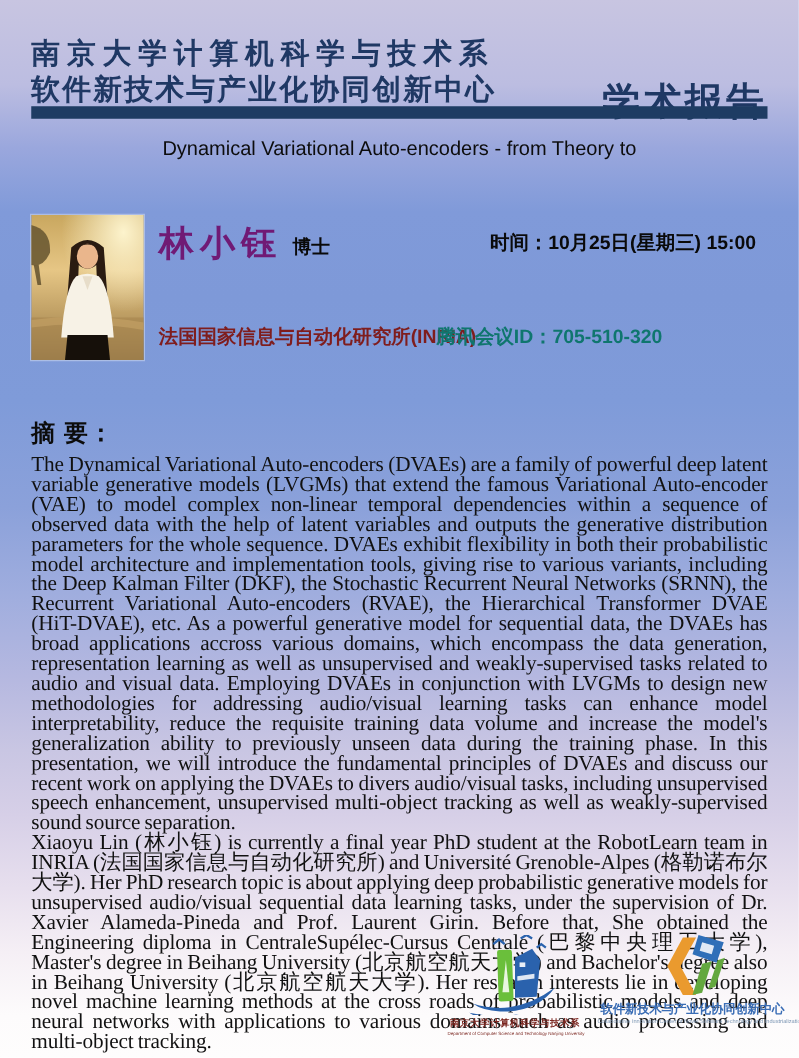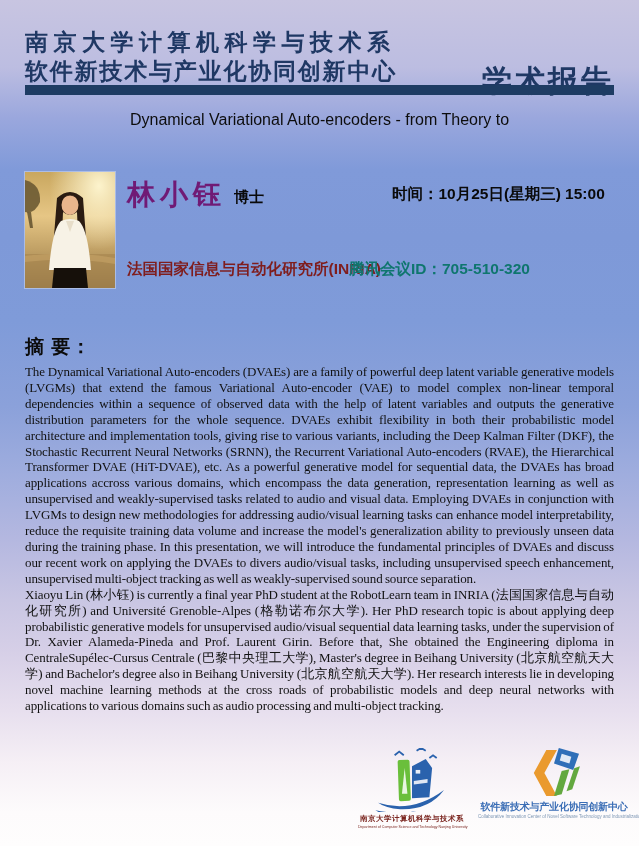--- a/index.html
+++ b/index.html
@@ -23,21 +23,21 @@
   .photo svg{display:block;}
   .speaker-name{left:127px;top:176px;font-family:"Liberation Serif",serif;font-weight:bold;font-size:28px;color:#701a75;letter-spacing:5px;}
   .degree{left:234px;top:188px;font-size:15px;font-weight:700;color:#0a0a0a;}
   .time{left:348px;top:184px;font-size:15.5px;font-weight:600;color:#0a0a0a;white-space:nowrap;padding-left:44px;}
   .affil{left:127px;top:259px;font-size:15.5px;font-weight:600;color:#7f1d1d;white-space:nowrap;}
   .meeting{left:349px;top:259px;font-size:15.5px;font-weight:600;color:#0f766e;white-space:nowrap;}
   .content{left:25px;right:25px;top:290px;margin-top:44px;}
   .sec-heading{font-size:19px;font-weight:bold;color:#0c0c0c;margin:0 0 4px 0;letter-spacing:1px;}
   .bio-heading{margin-top:7px;}
   .body-text{
-    font-family:"Liberation Serif",serif;font-size:13px;line-height:15.9px;
+    font-family:"Liberation Serif",serif;font-size:17px;line-height:15.9px;
     color:#111;text-align:justify;word-spacing:-0.8px;letter-spacing:-0.1px;margin:0;
   }
   .footer{left:0;right:0;bottom:6px;height:92px;}
   .logo{position:absolute;text-align:center;}
   .logo-left{left:352px;width:120px;}
   .logo-right{left:478px;width:152px;}
   .logo-cn-left{font-size:7.5px;font-weight:bold;color:#7b2620;white-space:nowrap;letter-spacing:.5px;}
   .logo-en-left{font-size:4px;color:#7b2620;white-space:nowrap;transform:scale(.9);}
   .logo-cn-right{font-size:10px;font-weight:bold;color:#3a6db5;white-space:nowrap;letter-spacing:-0.2px;}
   .logo-en-right{font-size:4.5px;color:#7f98b5;white-space:nowrap;}

